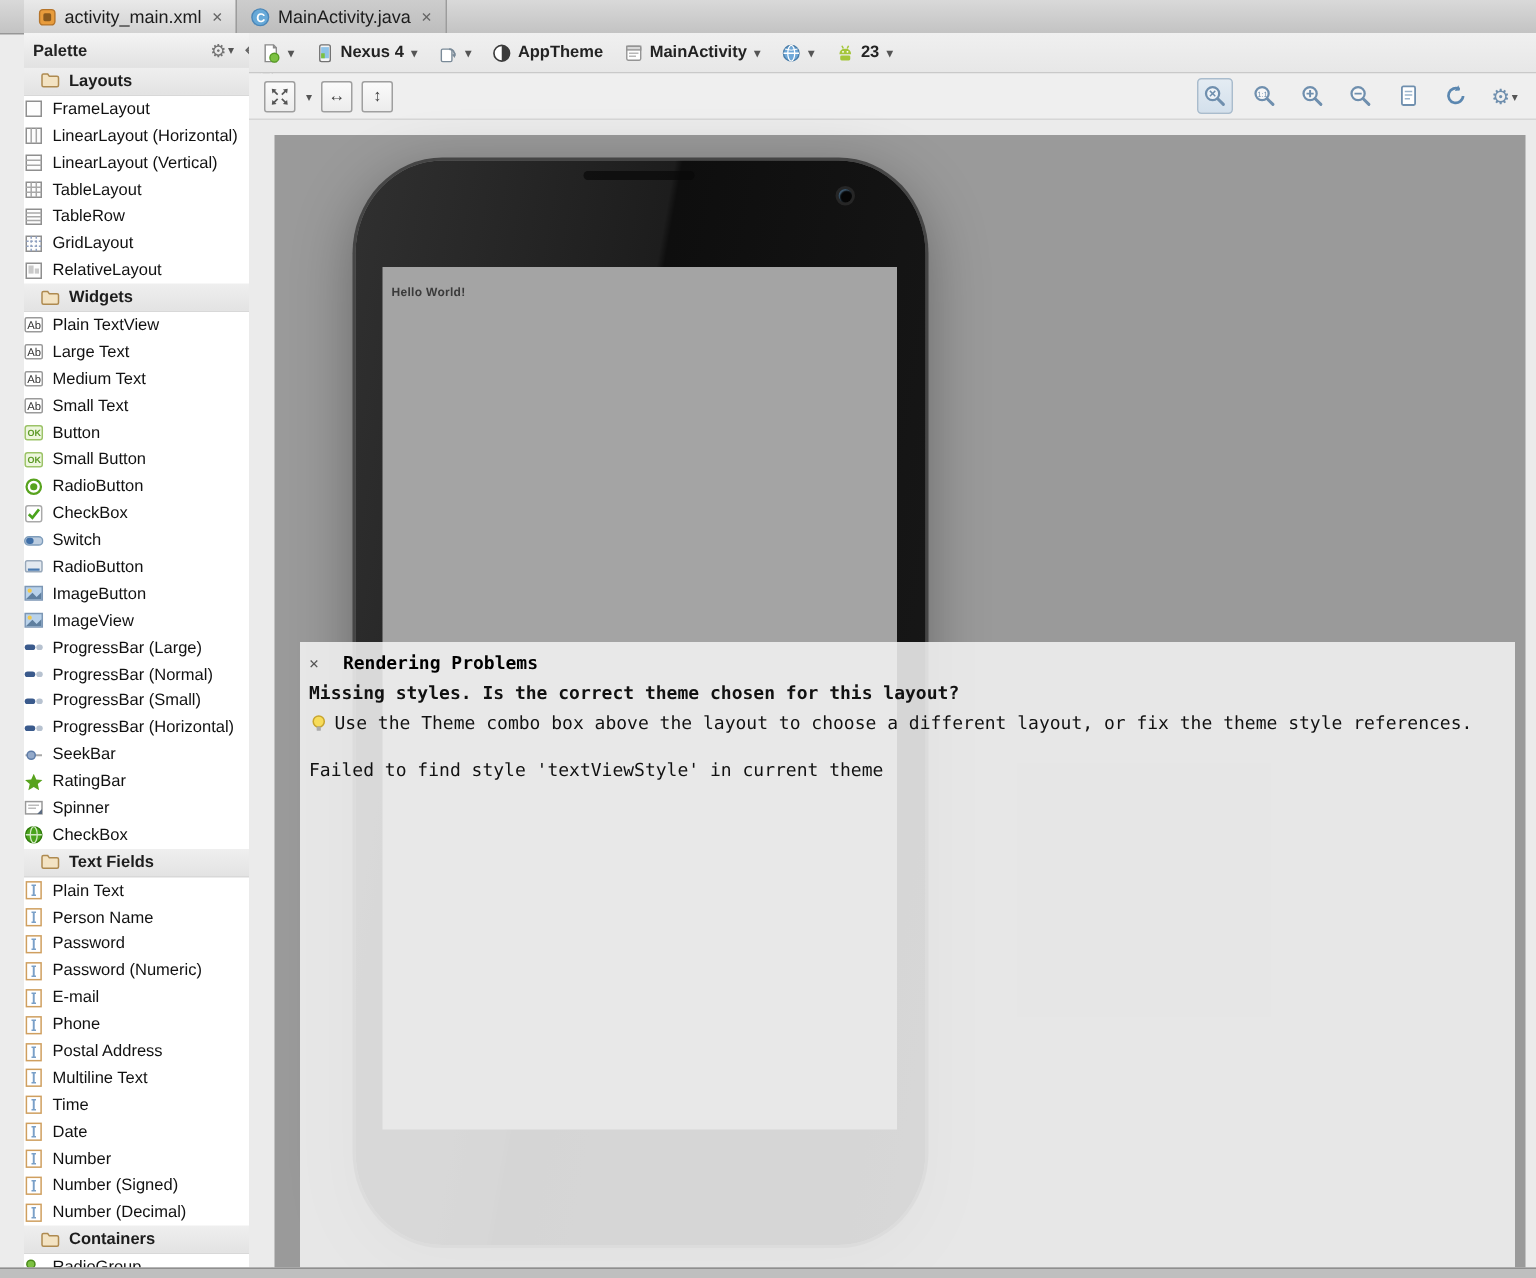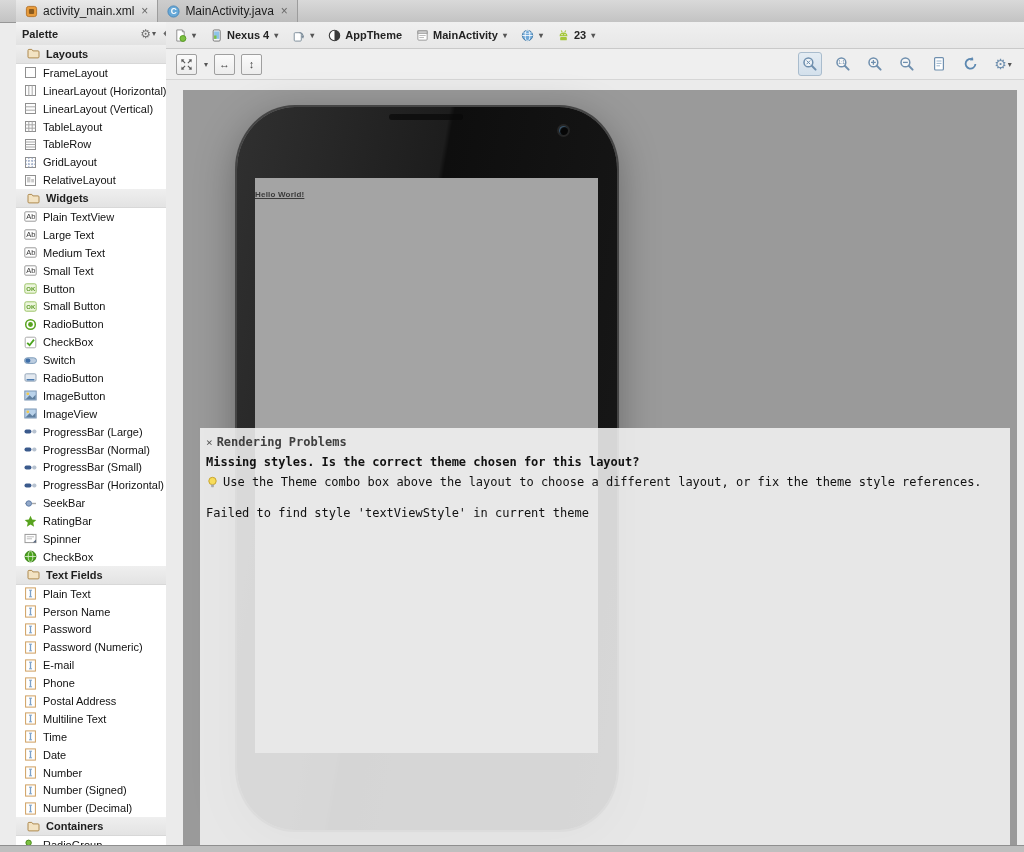--- a/index.html
+++ b/index.html
@@ -24,21 +24,21 @@
   .palette-header{height:23px;background:linear-gradient(#f4f4f4,#e2e2e2);
                   border-bottom:1px solid #bdbdbd;display:flex;align-items:center;padding:0 6px;}
   .palette-title{font-size:11px;font-weight:bold;color:#222;flex:1;}
   .ph-btn{display:flex;align-items:center;margin-left:6px;}
   .gear-glyph{font-size:12px;color:#737373;line-height:12px;}
   .dd{font-size:8px;color:#555;margin-left:1px;}
   .palette-body{position:absolute;top:23px;left:0;right:7px;}
   .p-hdr{height:17.9px;display:flex;align-items:center;gap:6px;padding-left:11px;
          background:linear-gradient(#efefef,#e3e3e3);border-bottom:1px solid #d8d8d8;
          font-size:11px;font-weight:bold;color:#1d1d1d;}
-  .p-item{height:17.9px;display:flex;align-items:center;gap:6px;padding-left:8px;
+  .p-item{height:17.9px;display:flex;align-items:center;gap:6px;padding-left:0;
           font-size:11px;color:#111;white-space:nowrap;overflow:hidden;}
   .p-scroll{position:absolute;top:23px;right:0;bottom:0;width:7px;background:#f6f6f6;
             border-left:1px solid #e0e0e0;}
   .p-thumb{position:absolute;top:2px;left:1px;width:5px;height:90px;border-radius:3px;background:#cdcdcd;}
 
   
   .editor{position:absolute;left:166px;top:22px;right:0;bottom:0;}
   .tb1{position:absolute;left:0;top:0;right:0;height:27px;background:linear-gradient(#f0f0f0,#e7e7e7);
        border-bottom:1px solid #c9c9c9;display:flex;align-items:center;gap:14px;padding-left:8px;box-sizing:border-box;}
   .tbbtn{display:flex;align-items:center;gap:4px;font-size:11px;font-weight:bold;color:#232323;}
@@ -56,21 +56,21 @@
   .viewport{position:absolute;left:0;top:58px;right:0;bottom:7px;background:#ebebeb;}
   .surface{position:absolute;left:17px;top:10px;right:7px;bottom:0;background:#9a9a9a;}
   .phone{position:absolute;left:54px;top:17px;width:380px;height:723px;border-radius:58px/62px;
          background:linear-gradient(100deg,#303030 0%,#1d1d1d 42%,#0e0e0e 43%,#191919 100%);
          box-shadow:0 0 0 2px #454545,0 10px 40px rgba(0,0,0,.35);}
   .speaker{position:absolute;left:152px;top:7px;width:74px;height:6px;border-radius:3px;
            background:#080808;opacity:.7;}
   .camera{position:absolute;left:322px;top:19px;width:9px;height:9px;border-radius:50%;
           background:#060606;box-shadow:0 0 0 2px #262626, inset 1px 1px 1px #3f5a70;}
   .screen{position:absolute;left:18px;top:71px;width:343px;height:575px;background:#a4a4a4;}
-  .hello{position:absolute;left:0;top:12px;font-size:8px;font-weight:bold;color:#3b3b3b;letter-spacing:.2px;text-decoration:underline;}
+  .hello{position:absolute;left:6px;top:12px;font-size:8px;font-weight:bold;color:#3b3b3b;letter-spacing:.2px;}
 
   
   .overlay{position:absolute;left:17px;right:7px;top:338px;bottom:0;background:rgba(241,241,241,.88);}
   .ov-inner{padding:5px 8px 0 6px;font-family:"DejaVu Sans Mono","Liberation Mono",monospace;
             font-size:12px;color:#111;}
   .ov-row{display:flex;align-items:center;gap:4px;line-height:19px;}
   .ov-close{color:#555;font-size:11px;line-height:11px;}
   .ov-title{font-weight:bold;}
   .ov-heading{font-weight:bold;line-height:21px;}
   .ov-tip{line-height:19px;}
@@ -760,21 +760,21 @@
         <div class="speaker"></div>
         <div class="camera"></div>
         <div class="screen">
           <div class="hello">Hello World!</div>
         </div>
       </div>
       <div class="overlay">
         <div class="ov-inner">
           <div class="ov-row">
             <span class="ov-close">×</span>
-            <span class="ov-title" style="color: #404040;">Rendering Problems</span>
+            <span class="ov-title" style="color: #000000; margin-left: 12px;">Rendering Problems</span>
           </div>
           <div class="ov-heading">Missing styles. Is the correct theme chosen for this layout?</div>
           <div class="ov-row ov-tip">
             <span class="icn">
                 <svg viewBox="0 0 13 13" xmlns="http://www.w3.org/2000/svg">
                   <circle cx="6.5" cy="5" r="3.7" fill="#f7dc5a" stroke="#c8a52e"></circle>
                   <rect x="5.1" y="8.4" width="2.8" height="2.8" rx="0.6" fill="#aaaaaa"></rect>
                 </svg>
               </span>
             <span>Use the Theme combo box above the layout to choose a different layout, or fix the theme style references.</span>

